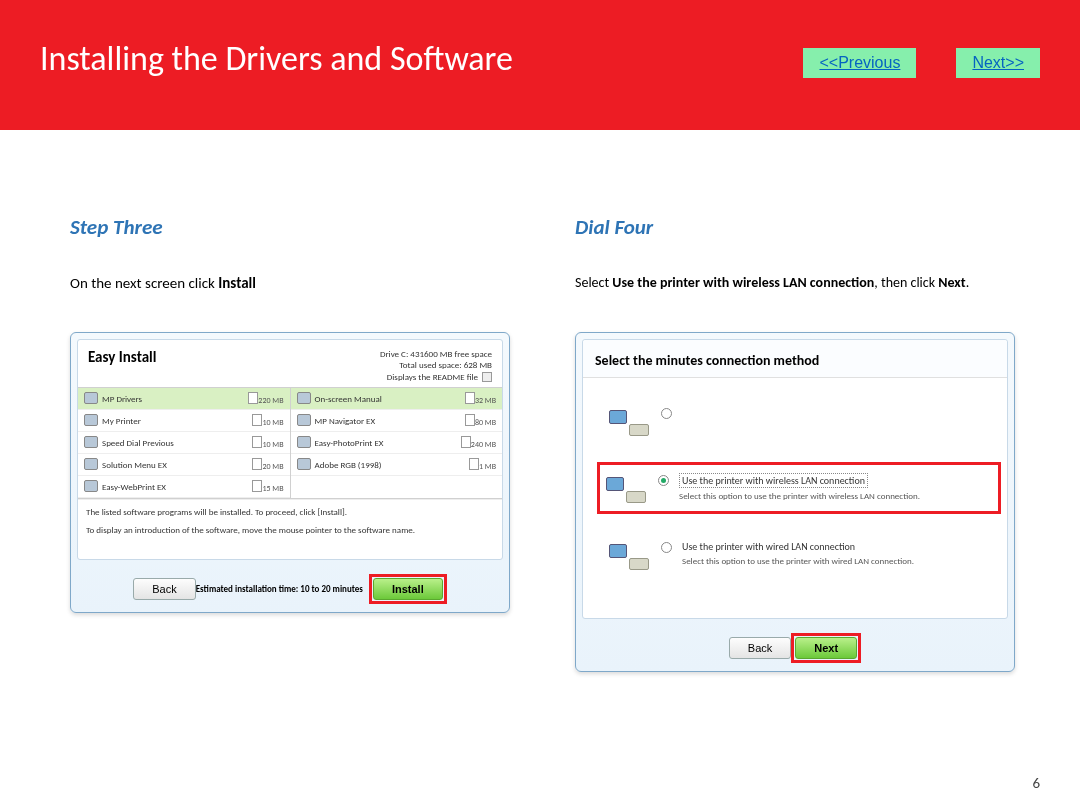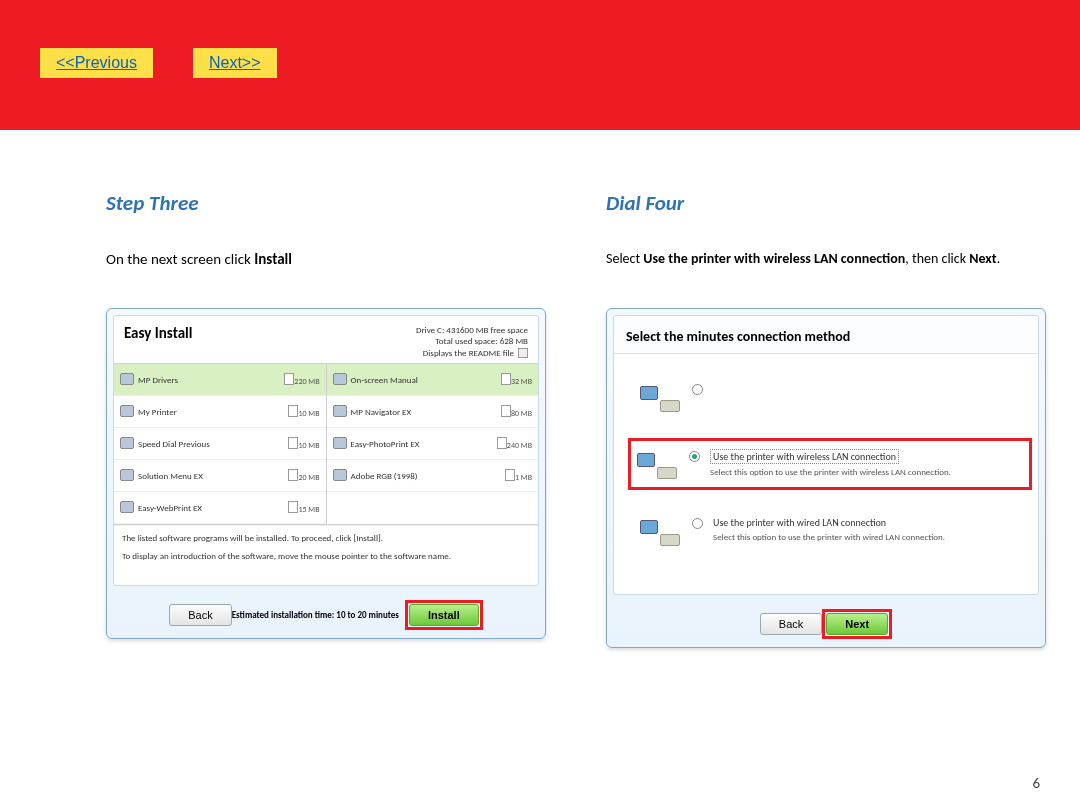--- a/index.html
+++ b/index.html
@@ -23,33 +23,32 @@
     color: #fff;
     font-size: 34px;
     font-weight: 300;
   }
   .nav-buttons {
     display: flex;
     gap: 40px;
     margin-top: 10px;
   }
   .nav-btn {
-    background: #fde047;
+    background: #86efac;
     color: #0563c1;
     text-decoration: underline;
     font-size: 16px;
     padding: 6px 16px;
     border: none;
     cursor: pointer;
   }
   .content {
     display: flex;
-    padding: 60px 60px 0 70px;
+    padding: 84px 60px 0 70px;
     gap: 60px;
-    margin-left: 36px;
   }
   .col { flex: 1; }
   .step-title {
     color: #2e74b5;
     font-style: italic;
     font-weight: bold;
     font-size: 21px;
     margin-bottom: 34px;
   }
   .step-desc {
@@ -99,21 +98,21 @@
   .soft-col { flex:1; }
   .soft-col + .soft-col { border-left: 1px solid #d0d0d0; }
   .soft-row {
     display:flex;
     align-items:center;
     justify-content:space-between;
     padding: 4px 6px;
     font-size: 9px;
     color:#333;
     border-bottom: 1px solid #eee;
-    height:32px;
+    height:22px;
   }
   .soft-row.hl { background: #d9f0c3; }
   .soft-row .nm { display:flex; align-items:center; gap:4px; }
   .soft-icon { width:14px;height:12px;background:#b8c8d8;border:1px solid #888;border-radius:2px;}
   .size-box { display:flex;flex-direction:row;align-items:flex-end;font-size:8px;color:#555;}
   .doc-icon{ width:10px;height:12px;border:1px solid #999;background:#fff;margin-bottom:1px;}
 
   .info-area {
     padding: 6px 8px;
     font-size: 9px;
@@ -164,20 +163,21 @@
     bottom:18px;
     right:40px;
     font-size:15px;
     color:#444;
   }
 </style>
 </head>
 <body>
 
 <div class="header">
+  <div class="header-title">Installing  the Drivers and Software</div>
   <div class="nav-buttons">
     <button class="nav-btn">&lt;&lt;Previous</button>
     <button class="nav-btn">Next&gt;&gt;</button>
   </div>
 </div>
 
 <div class="content">
 
   <div class="col">
     <div class="step-title">Step Three</div>

